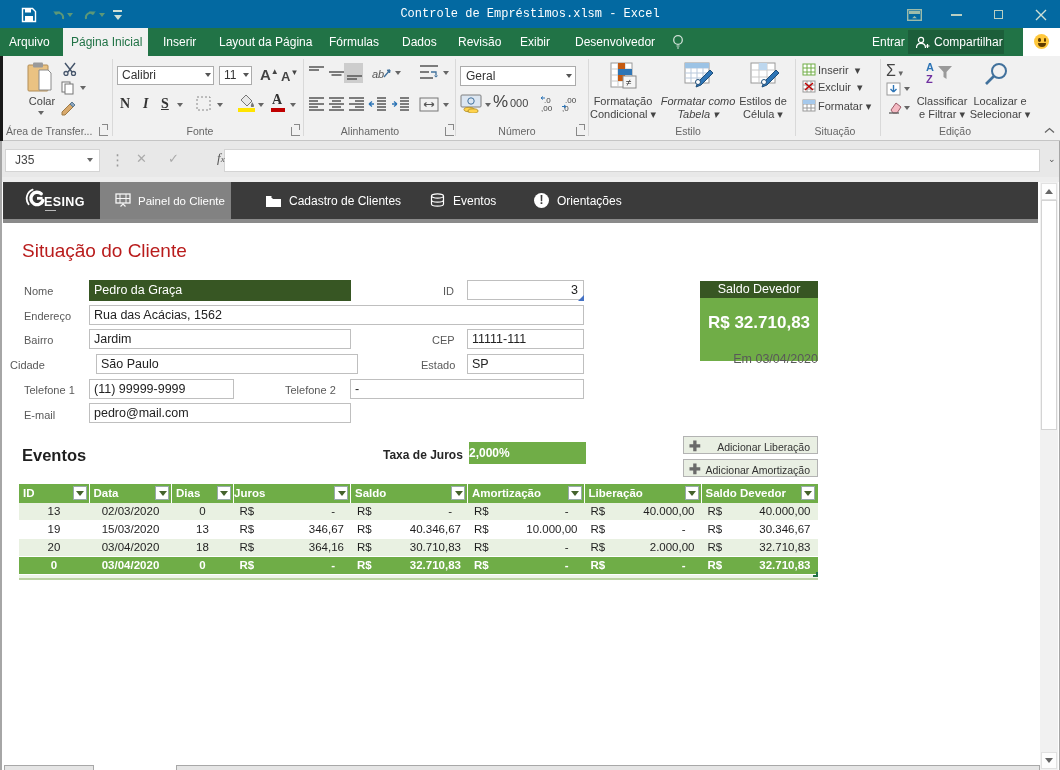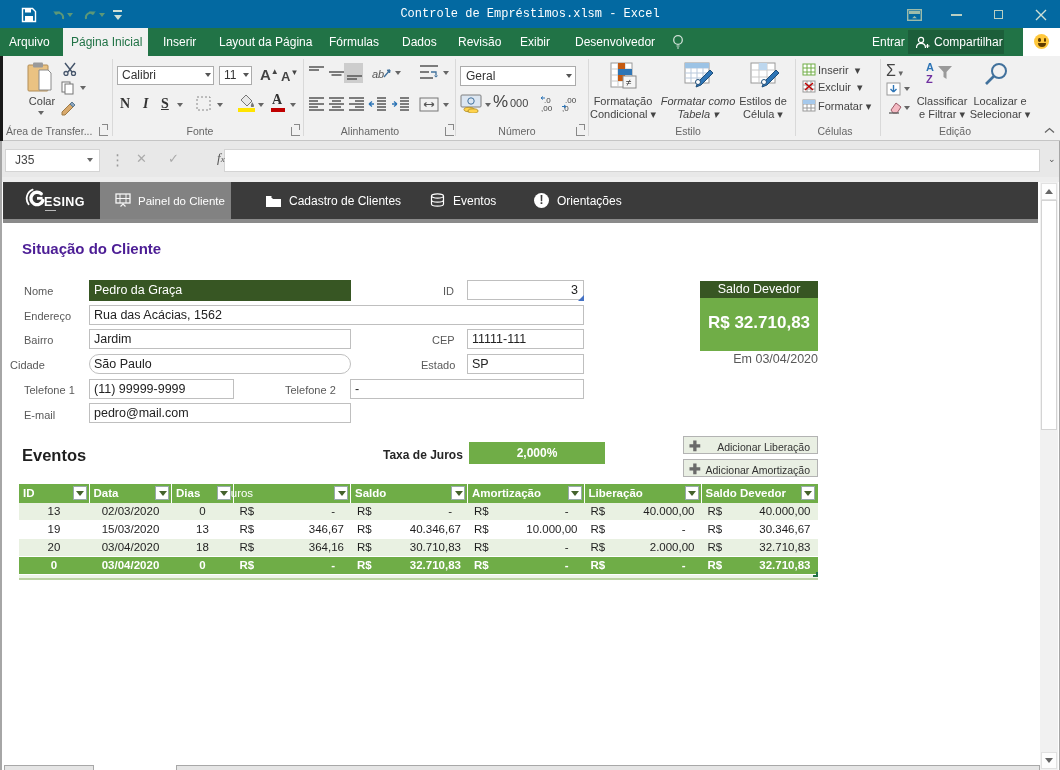--- a/index.html
+++ b/index.html
@@ -154,21 +154,21 @@
   <div class="glabel" style="left:487px;width:60px;">Número</div>
   <div class="launch" style="left:576px;"></div>
   <div class="gsep" style="left:588px;"></div>
 
   <div class="glabel" style="left:658px;width:60px;">Estilo</div>
   <div class="gsep" style="left:795px;"></div>
 
   <div class="abs" style="left:818px;top:8px;font-size:11px;color:#444;">Inserir &nbsp;▾</div>
   <div class="abs" style="left:818px;top:25px;font-size:11px;color:#444;">Excluir &nbsp;▾</div>
   <div class="abs" style="left:818px;top:44px;font-size:11px;color:#444;">Formatar ▾</div>
-  <div class="glabel" style="left:805px;width:60px;">Células</div>
+  <div class="glabel" style="left:805px;width:60px;">Situação</div>
   <div class="gsep" style="left:880px;"></div>
 
   <div class="abs" style="left:886px;top:6px;font-size:16px;color:#444;">Σ<span style="font-size:9px;color:#666;"> ▾</span></div>
   <div class="glabel" style="left:925px;width:60px;">Edição</div>
   <svg class="abs" style="left:1044px;top:71px" width="11" height="7" viewBox="0 0 11 7">
       <path d="M1 5.5L5.5 1.5L10 5.5" fill="none" stroke="#666" stroke-width="1.3"></path>
     </svg>
 
   <svg class="abs" style="left:308px;top:9px" width="17" height="16" viewBox="0 0 17 16">
       <path d="M1 2h15M1 5h10" stroke="#555" stroke-width="1.6"></path>
@@ -337,51 +337,51 @@
       <path d="M1.5 3v8c0 1.2 2.7 2.2 6 2.2s6-1 6-2.2V3" fill="none" stroke="#fff" stroke-width="1.2"></path>
       <path d="M1.5 7c0 1.2 2.7 2.2 6 2.2s6-1 6-2.2" fill="none" stroke="#fff" stroke-width="1.2"></path>
     </svg>
   <div class="abs" style="left:450px;top:12px;font-size:12px;color:#fff;">Eventos</div>
   <div class="abs" style="left:531px;top:11px;width:15px;height:15px;border-radius:50%;background:#fff;text-align:center;font-weight:bold;font-size:12px;color:#3b3b3b;line-height:15px;">!</div>
   <div class="abs" style="left:554px;top:12px;font-size:12px;color:#fff;">Orientações</div>
 </div>
 <div class="abs" id="graystrip"></div>
 
 <div class="abs" id="content"></div>
-<div class="abs" style="left:22px;top:240px;font-size:15px;font-weight:bold;color:#4c1d95;">Situação do Cliente</div>
+<div class="abs" style="left:22px;top:240px;font-size:19px;font-weight:normal;color:#b91c1c;">Situação do Cliente</div>
 
 <div class="lbl" style="left:24px;top:285px;">Nome</div>
 <div class="abs" style="left:89px;top:280px;width:262px;height:21px;background:#375623;color:#fff;font-size:12.5px;line-height:21px;padding-left:5px;">Pedro da Graça</div>
 <div class="lbl" style="left:443px;top:285px;">ID</div>
 <div class="inp" style="left:467px;top:280px;width:117px;text-align:right;padding-right:5px;">3</div>
 <div class="abs" style="left:578px;top:295px;width:0;height:0;border-left:6px solid transparent;border-bottom:6px solid #4472c4;"></div>
 <div class="lbl" style="left:24px;top:310px;">Endereço</div>
 <div class="inp" style="left:89px;top:305px;width:495px;">Rua das Acácias, 1562</div>
 <div class="lbl" style="left:24px;top:334px;">Bairro</div>
 <div class="inp" style="left:89px;top:329px;width:262px;">Jardim</div>
 <div class="lbl" style="left:432px;top:334px;">CEP</div>
 <div class="inp" style="left:467px;top:329px;width:117px;">11111-111</div>
 <div class="lbl" style="left:10px;top:359px;">Cidade</div>
-<div class="inp" style="left:89px;top:354px;width:262px;border-radius:10px;">São Paulo</div>
+<div class="inp" style="left:96px;top:354px;width:262px;">São Paulo</div>
 <div class="lbl" style="left:421px;top:359px;">Estado</div>
 <div class="inp" style="left:467px;top:354px;width:117px;">SP</div>
 <div class="lbl" style="left:24px;top:384px;">Telefone 1</div>
 <div class="inp" style="left:89px;top:379px;width:145px;">(11) 99999-9999</div>
 <div class="lbl" style="left:285px;top:384px;">Telefone 2</div>
 <div class="inp" style="left:350px;top:379px;width:234px;">-</div>
 <div class="lbl" style="left:24px;top:409px;">E-mail</div>
 <div class="inp" style="left:89px;top:403px;width:262px;">pedro@mail.com</div>
 
 <div class="abs" style="left:700px;top:281px;width:118px;height:17px;background:#375623;color:#fff;font-size:12.5px;text-align:center;line-height:17px;">Saldo Devedor</div>
-<div class="abs" style="left:700px;top:298px;width:118px;height:53px;background:#70ad47;color:#fff;font-size:17px;font-weight:bold;text-align:center;line-height:49px;">R$ 32.710,83</div>
+<div class="abs" style="left:700px;top:298px;width:118px;height:63px;background:#70ad47;color:#fff;font-size:17px;font-weight:bold;text-align:center;line-height:49px;">R$ 32.710,83</div>
 <div class="abs" style="left:700px;top:352px;width:118px;font-size:12.5px;color:#595959;text-align:right;">Em 03/04/2020</div>
 
 <div class="abs" style="left:22px;top:446px;font-size:16.5px;font-weight:bold;color:#1f1f1f;">Eventos</div>
 <div class="abs" style="left:383px;top:448px;font-size:12px;color:#262626;font-weight:bold;">Taxa de Juros</div>
-<div class="abs" style="left:469px;top:442px;width:136px;height:22px;background:#70ad47;color:#fff;font-size:12px;font-weight:bold;text-align:center;line-height:22px;">2,000%</div>
+<div class="abs" style="left:469px;top:442px;width:117px;height:22px;background:#70ad47;color:#fff;font-size:12px;font-weight:bold;text-align:left;line-height:22px;">2,000%</div>
 
 <div class="abs" style="left:683px;top:436px;width:135px;height:18px;background:#e9efe3;border:1px solid #b3b3b3;"></div>
 <div class="abs" style="left:689px;top:439px;font-size:14px;font-weight:bold;color:#6a6a6a;line-height:14px;">✚</div>
 <div class="abs" style="left:690px;top:440.5px;width:120px;text-align:right;font-size:10.5px;color:#333;">Adicionar Liberação</div>
 <div class="abs" style="left:683px;top:459px;width:135px;height:18px;background:#e9efe3;border:1px solid #b3b3b3;"></div>
 <div class="abs" style="left:689px;top:462px;font-size:14px;font-weight:bold;color:#6a6a6a;line-height:14px;">✚</div>
 <div class="abs" style="left:690px;top:463.5px;width:120px;text-align:right;font-size:10.5px;color:#333;">Adicionar Amortização</div>
 
 <div class="abs" id="tbl" style="left:19px;top:484px;width:799px;height:96px;font-size:11.5px;">
     <div style="position:absolute;left:0;top:0;width:798.5px;height:18.5px;background:#6fad47;"></div>
@@ -389,21 +389,21 @@
     <div style="position:absolute;left:53.5px;top:2px;width:14px;height:14px;background:#fff;border:1px solid #9aa;"></div>
     <div style="position:absolute;left:57px;top:7px;border-left:4px solid transparent;border-right:4px solid transparent;border-top:5px solid #44622c;"></div>
     <div style="position:absolute;left:74.5px;top:2.5px;color:#fff;font-weight:bold;">Data</div>
     <div style="position:absolute;left:136px;top:2px;width:14px;height:14px;background:#fff;border:1px solid #9aa;"></div>
     <div style="position:absolute;left:139.5px;top:7px;border-left:4px solid transparent;border-right:4px solid transparent;border-top:5px solid #44622c;"></div>
     <div style="position:absolute;left:69.5px;top:0;width:1px;height:18.5px;background:#fff;"></div>
     <div style="position:absolute;left:157px;top:2.5px;color:#fff;font-weight:bold;">Dias</div>
     <div style="position:absolute;left:197.5px;top:2px;width:14px;height:14px;background:#fff;border:1px solid #9aa;"></div>
     <div style="position:absolute;left:201px;top:7px;border-left:4px solid transparent;border-right:4px solid transparent;border-top:5px solid #44622c;"></div>
     <div style="position:absolute;left:152px;top:0;width:1px;height:18.5px;background:#fff;"></div>
-    <div style="position:absolute;left:206px;top:2.5px;color:#fff;font-weight:normal;">Juros</div>
+    <div style="position:absolute;left:215px;top:2.5px;color:#fff;font-weight:bold;">Juros</div>
     <div style="position:absolute;left:315px;top:2px;width:14px;height:14px;background:#fff;border:1px solid #9aa;"></div>
     <div style="position:absolute;left:318.5px;top:7px;border-left:4px solid transparent;border-right:4px solid transparent;border-top:5px solid #44622c;"></div>
     <div style="position:absolute;left:213.5px;top:0;width:1px;height:18.5px;background:#fff;"></div>
     <div style="position:absolute;left:336px;top:2.5px;color:#fff;font-weight:bold;">Saldo</div>
     <div style="position:absolute;left:432px;top:2px;width:14px;height:14px;background:#fff;border:1px solid #9aa;"></div>
     <div style="position:absolute;left:435.5px;top:7px;border-left:4px solid transparent;border-right:4px solid transparent;border-top:5px solid #44622c;"></div>
     <div style="position:absolute;left:331px;top:0;width:1px;height:18.5px;background:#fff;"></div>
     <div style="position:absolute;left:453px;top:2.5px;color:#fff;font-weight:bold;">Amortização</div>
     <div style="position:absolute;left:548.5px;top:2px;width:14px;height:14px;background:#fff;border:1px solid #9aa;"></div>
     <div style="position:absolute;left:552px;top:7px;border-left:4px solid transparent;border-right:4px solid transparent;border-top:5px solid #44622c;"></div>

